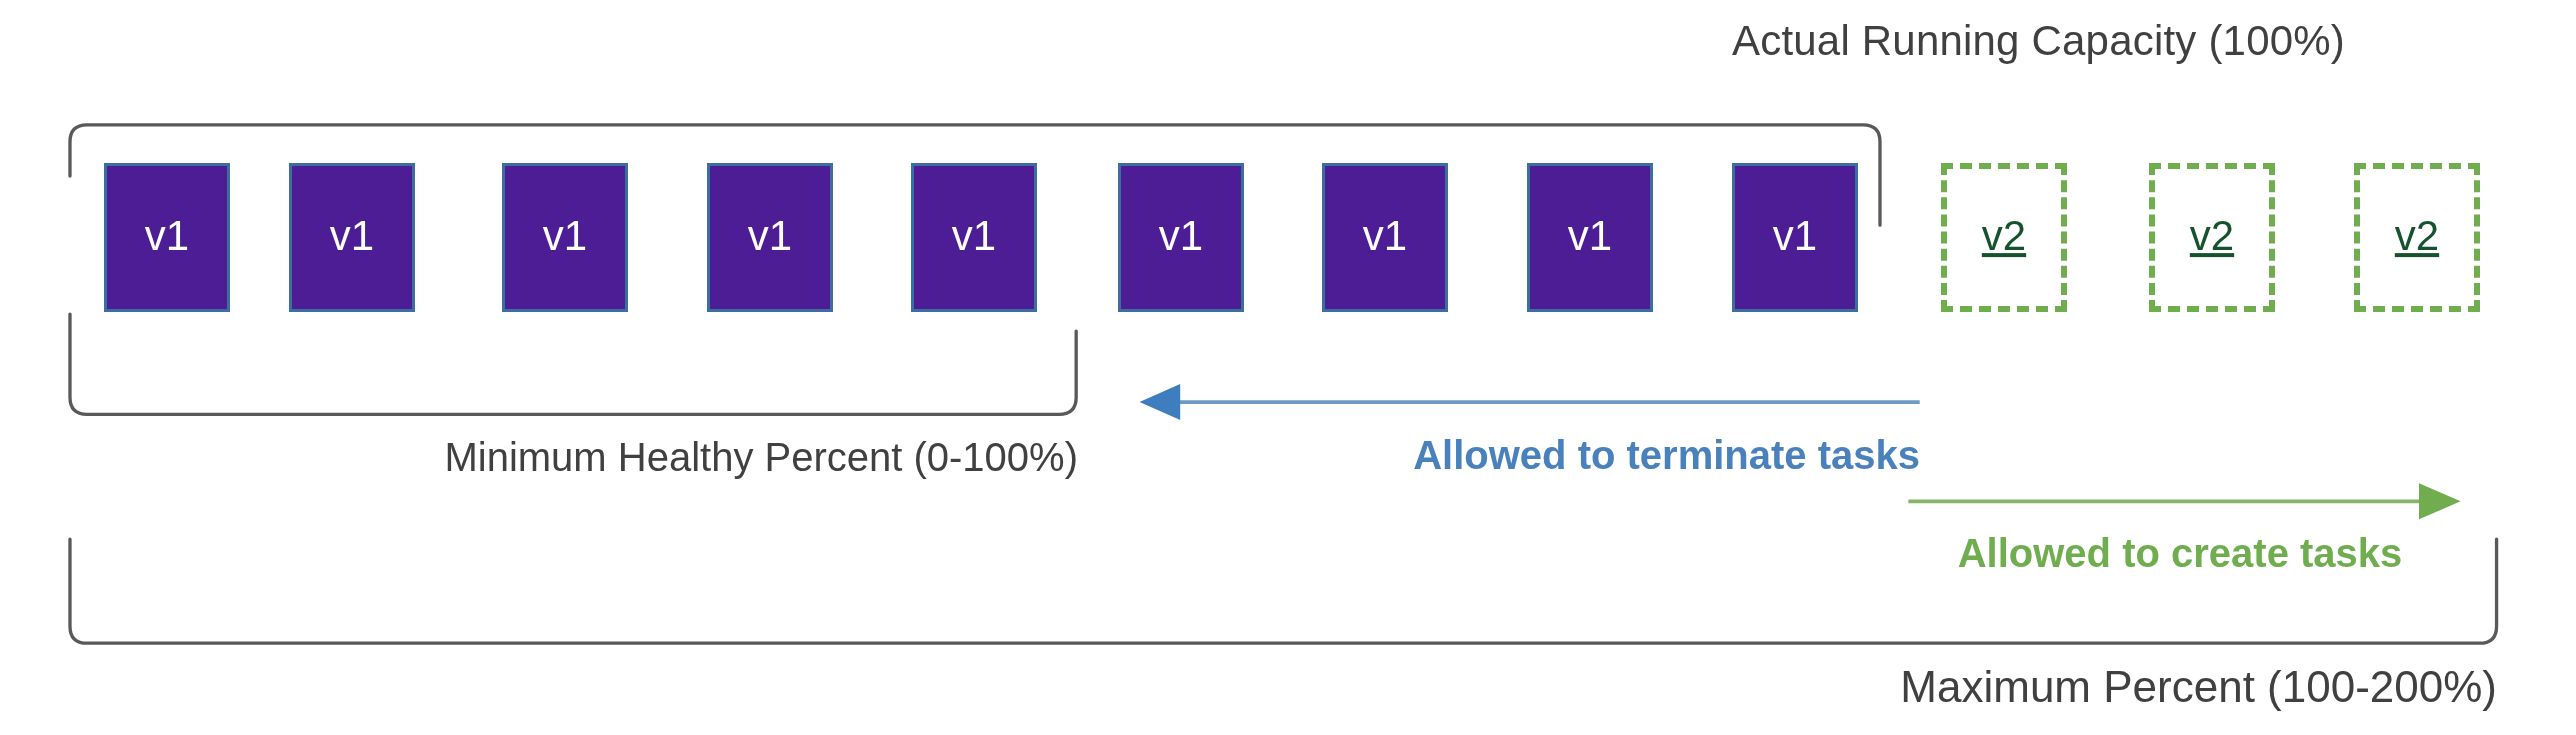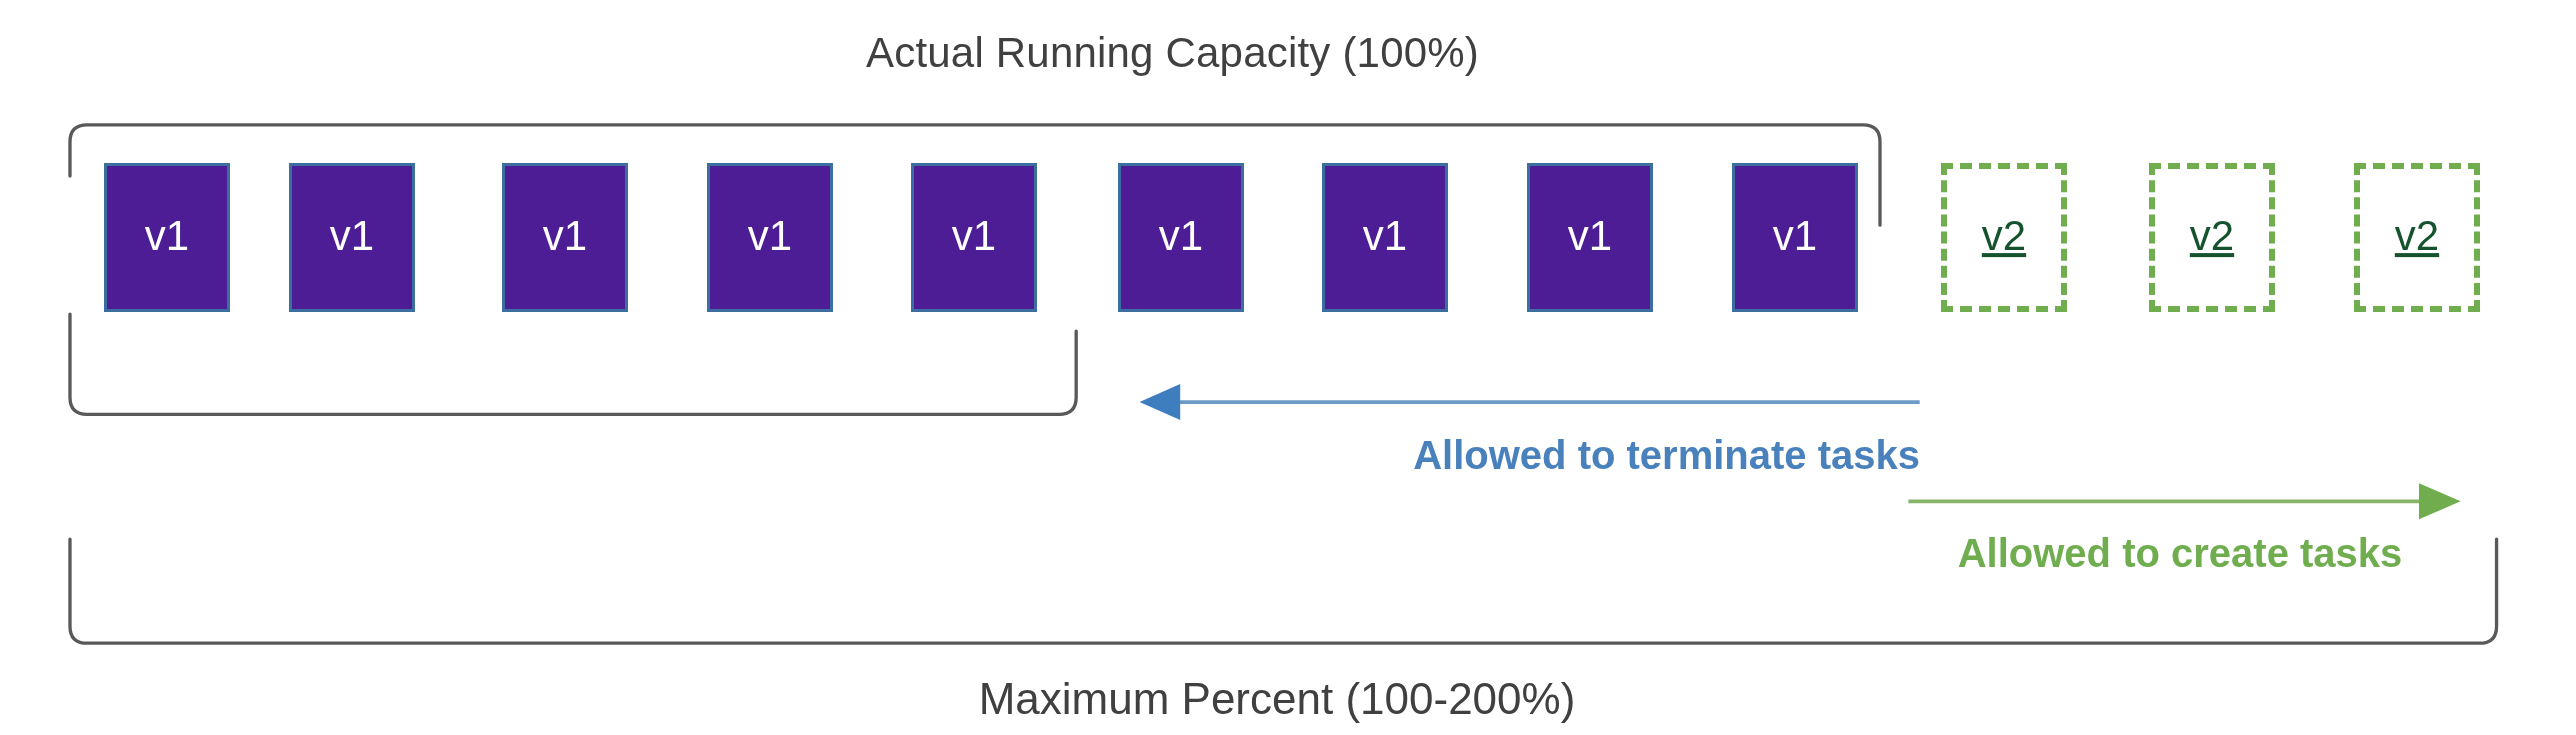--- a/index.html
+++ b/index.html
@@ -27,22 +27,21 @@
     pointer-events: none;
   }
 
   
   .caption {
     position: absolute;
     color: #404040;
     font-family: "Liberation Sans", sans-serif;
     font-weight: 400;
     white-space: nowrap;
-    text-align: center;
-    margin-top: 12px;
+    text-align: right;
   }
   #title-actual-running {
     left: 0;
     top: 17px;
     width: 2345px;
     font-size: 42px;
     letter-spacing: 0.2px;
   }
   #label-min-healthy {
     left: 38px;
@@ -167,20 +166,21 @@
   <div class="task-box v2" style="left:1941px;">
     <span class="box-label">v2</span>
   </div>
   <div class="task-box v2" style="left:2149px;">
     <span class="box-label">v2</span>
   </div>
   <div class="task-box v2" style="left:2354px;">
     <span class="box-label">v2</span>
   </div>
 
+  <div class="caption" id="label-min-healthy">Minimum Healthy Percent (0-100%)</div>
 
   <div class="caption" id="label-max-percent">Maximum Percent (100-200%)</div>
 
   <div class="arrow-label" id="label-terminate">Allowed to terminate tasks</div>
 
   <div class="arrow-label" id="label-create">Allowed to create tasks</div>
 
 </div>
 
 

